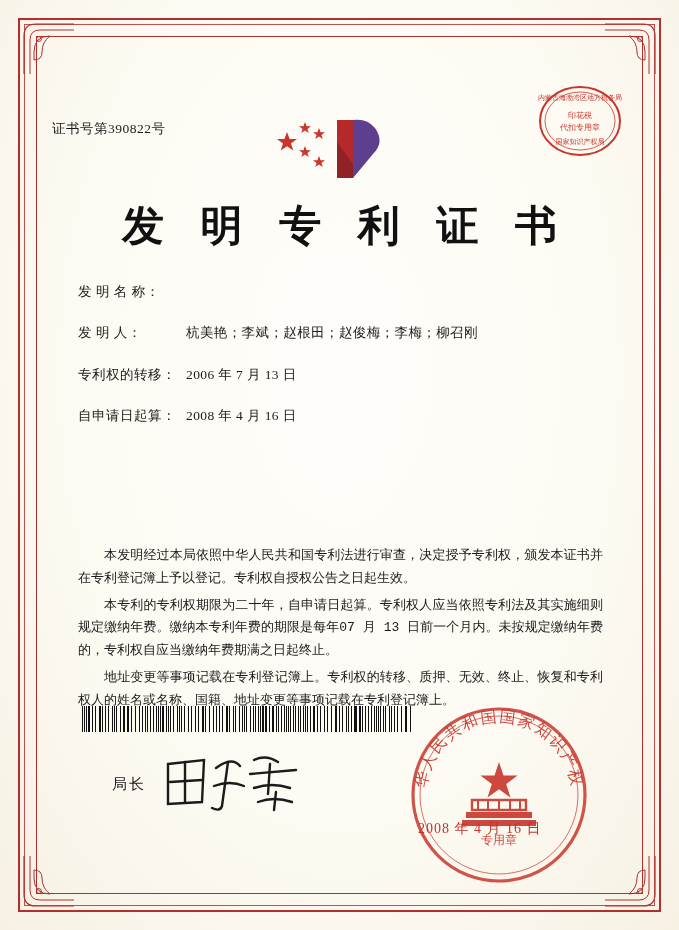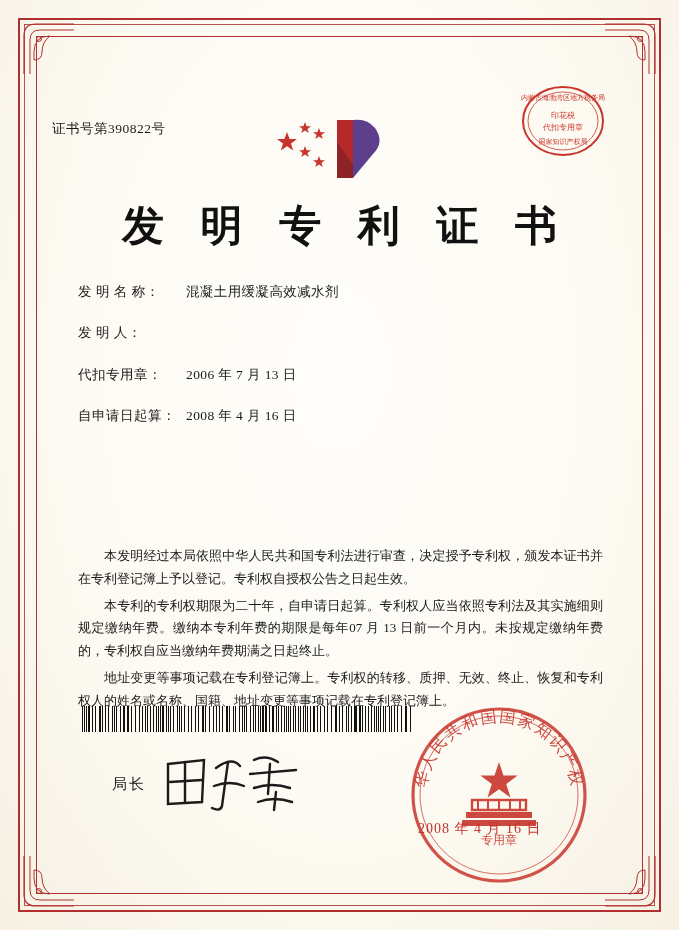--- a/index.html
+++ b/index.html
@@ -67,21 +67,21 @@
   }
   .corner svg { display: block; }
   .corner-tl { left: 22px;  top: 22px; }
   .corner-tr { right: 22px; top: 22px;  transform: scaleX(-1); }
   .corner-bl { left: 22px;  bottom: 22px; transform: scaleY(-1); }
   .corner-br { right: 22px; bottom: 22px; transform: scale(-1,-1); }
 
   
   .seal-top {
     position: absolute;
-    right: 73px;
+    right: 56px;
     top: 78px;
     width: 86px;
     height: 86px;
     text-align: right;
   }
   .seal-top svg { display:block; }
 
   
   .emblem {
     position: absolute;
@@ -145,20 +145,21 @@
 
   
   .body-text {
     position: absolute;
     left: 78px;
     right: 76px;
     top: 545px;
     font-size: 13px;
     line-height: 1.75;
     text-align: justify;
+    font-family: Liberation Mono, monospace;
   }
   .body-text p {
     margin: 0 0 4px 0;
     text-indent: 26px;
   }
 
   
   .barcode {
     position: absolute;
     left: 82px;
@@ -290,27 +291,27 @@
       <path d="M78 8 L78 66 L98 42 Q110 30 100 16 Q92 6 78 8 Z" fill="#5d3f8e"></path>
       <path d="M62 66 L62 30 L78 52 L78 66 Z" fill="#8e2226"></path>
     </svg>
   </div>
 
   <div class="main-title">发 明 专 利 证 书</div>
 
   <div class="fields">
     <div class="field-row">
       <span class="field-label">发 明 名 称：</span>
-      <span class="field-value">混凝土用缓凝高效减水剂</span>
     </div>
     <div class="field-row">
       <span class="field-label">发 明 人：</span>
+      <span class="field-value">杭美艳；李斌；赵根田；赵俊梅；李梅；柳召刚</span>
     </div>
     <div class="field-row">
-      <span class="field-label">代扣专用章：</span>
+      <span class="field-label">专利权的转移：</span>
       <span class="field-value">2006 年 7 月 13 日</span>
     </div>
     <div class="field-row">
       <span class="field-label">自申请日起算：</span>
       <span class="field-value">2008 年 4 月 16 日</span>
     </div>
   </div>
 
   <div class="body-text">
     <p>本发明经过本局依照中华人民共和国专利法进行审查，决定授予专利权，颁发本证书并在专利登记簿上予以登记。专利权自授权公告之日起生效。</p>

